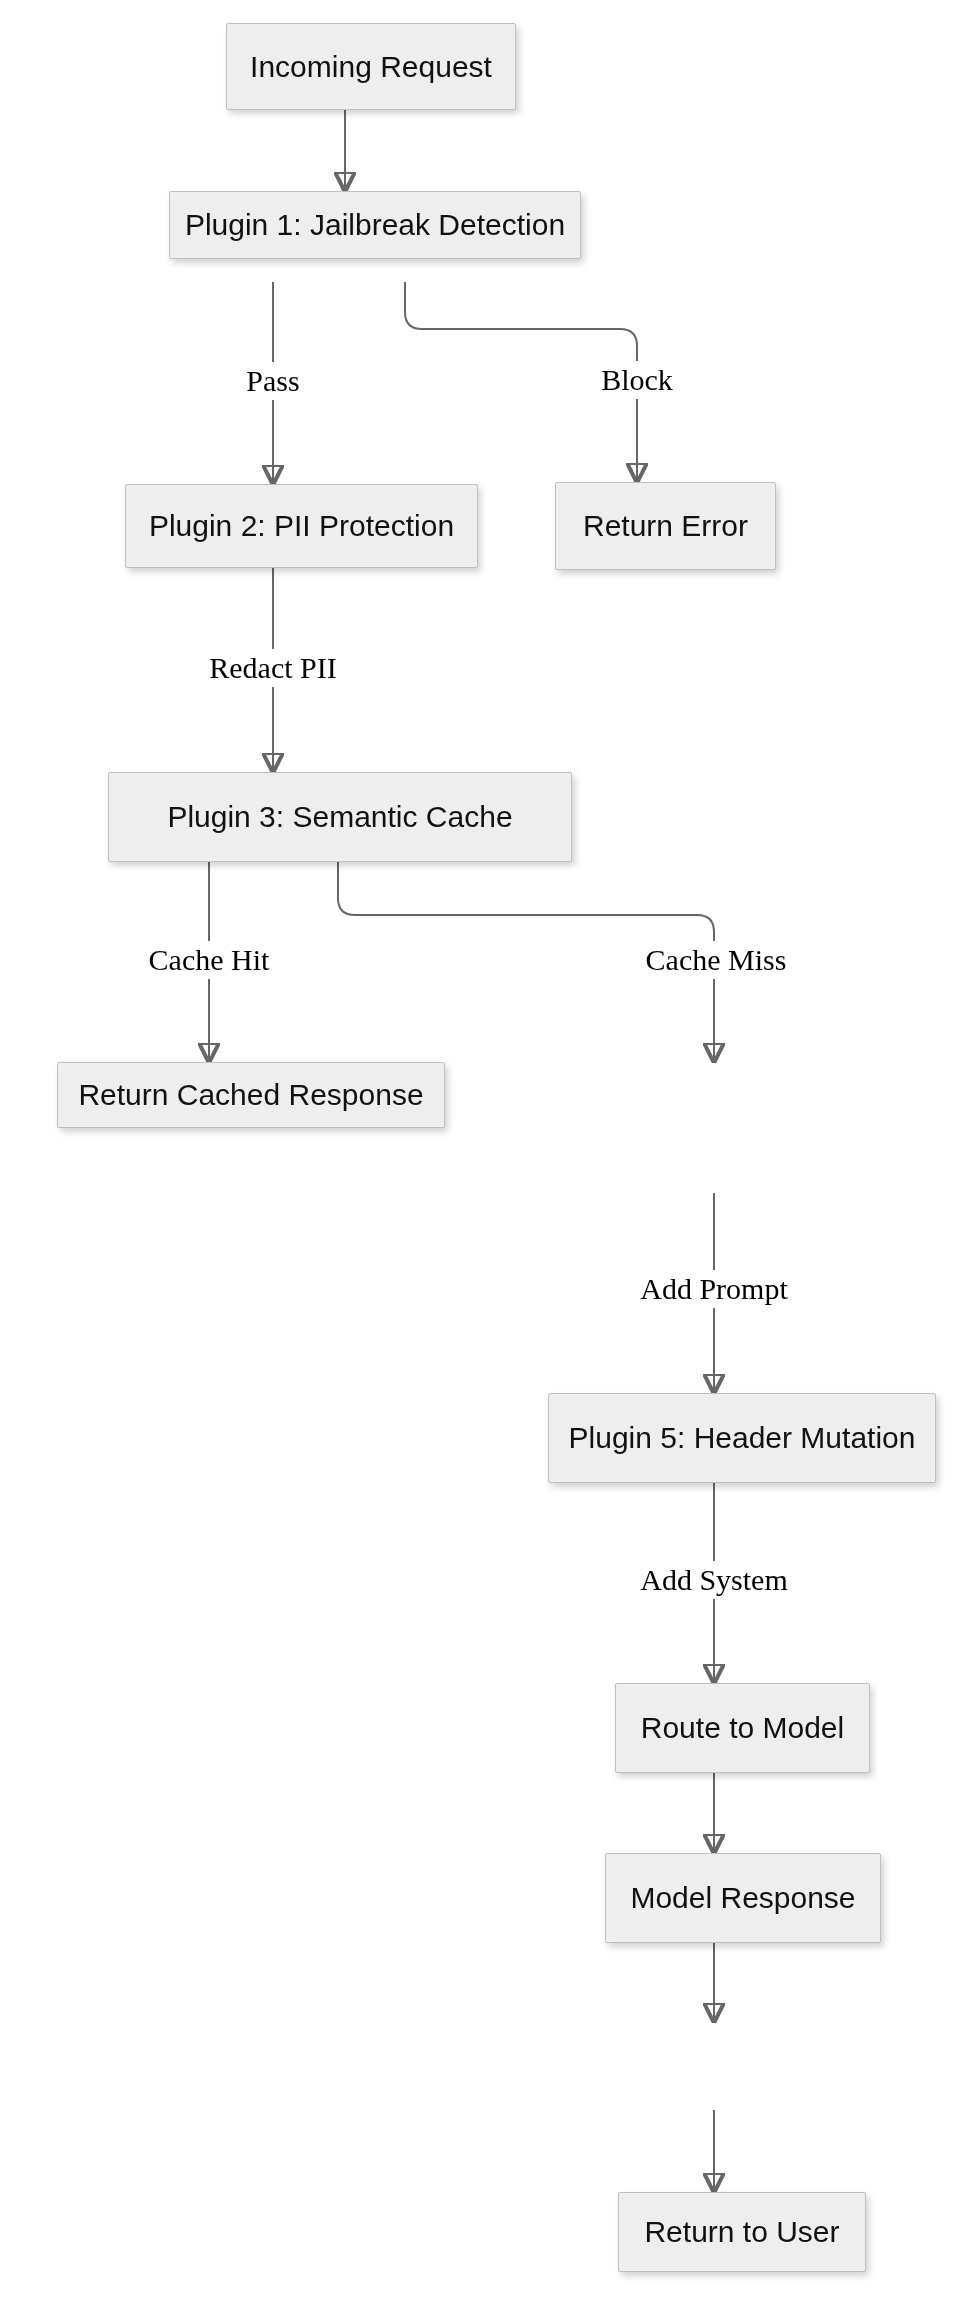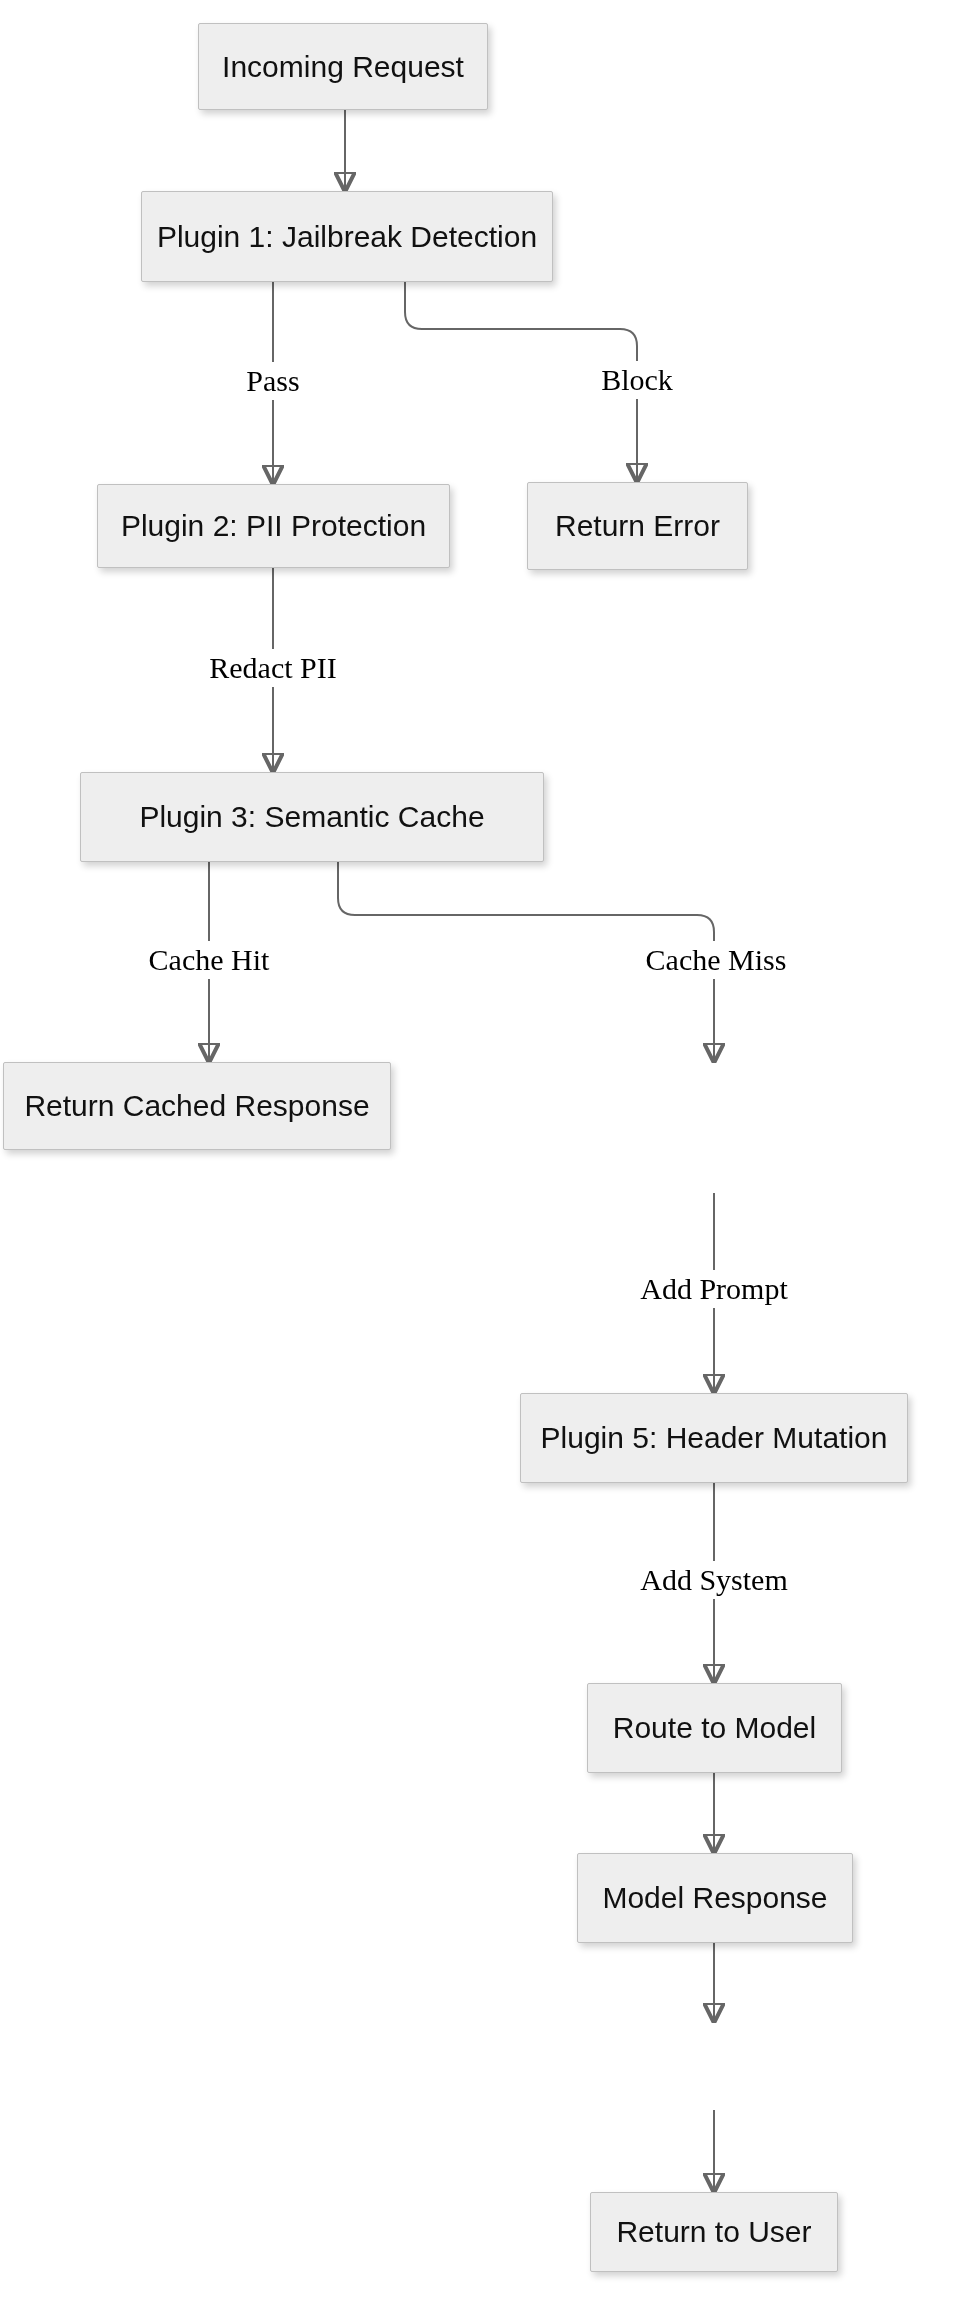--- a/index.html
+++ b/index.html
@@ -35,20 +35,21 @@
     border: 1.5px solid #c0c0c0;
     border-radius: 2px;
     box-shadow: 3px 4px 7px rgba(0, 0, 0, 0.18);
     display: flex;
     align-items: center;
     justify-content: center;
     text-align: center;
     font-size: 30px;
     line-height: 1.4;
     color: #111111;
+    margin-left: 28px;
   }
   .node .node-label {
     white-space: nowrap;
   }
   .node.wrap .node-label {
     white-space: normal;
     max-width: 400px;
   }
   .edge-label {
     position: absolute;
@@ -82,37 +83,37 @@
     <path d="M 714,1483 L 714,1680" marker-end="url(#arrowhead)"></path>
     <path d="M 714,1773 L 714,1850" marker-end="url(#arrowhead)"></path>
     <path d="M 714,1943 L 714,2019" marker-end="url(#arrowhead)"></path>
     <path d="M 714,2110 L 714,2189" marker-end="url(#arrowhead)"></path>
   </svg>
 
   <div class="node" style="left:198px; top:23px; width:290px; height:87px">
     <span class="node-label">Incoming Request</span>
   </div>
 
-  <div class="node" style="left:141px; top:191px; width:412px; height:91px">
+  <div class="node" style="left:141px; top:191px; width:412px; height:68px">
     <span class="node-label">Plugin 1: Jailbreak Detection</span>
   </div>
 
   <div class="node" style="left:97px; top:484px; width:353px; height:84px">
     <span class="node-label">Plugin 2: PII Protection</span>
   </div>
 
   <div class="node" style="left:527px; top:482px; width:221px; height:88px">
     <span class="node-label">Return Error</span>
   </div>
 
   <div class="node" style="left:80px; top:772px; width:464px; height:90px">
     <span class="node-label">Plugin 3: Semantic Cache</span>
   </div>
 
-  <div class="node" style="left:3px; top:1062px; width:388px; height:88px">
+  <div class="node" style="left:29px; top:1062px; width:388px; height:66px">
     <span class="node-label">Return Cached Response</span>
   </div>
 
 
   <div class="node" style="left:520px; top:1393px; width:388px; height:90px">
     <span class="node-label">Plugin 5: Header Mutation</span>
   </div>
 
   <div class="node" style="left:577px; top:1853px; width:276px; height:90px">
     <span class="node-label">Model Response</span>

